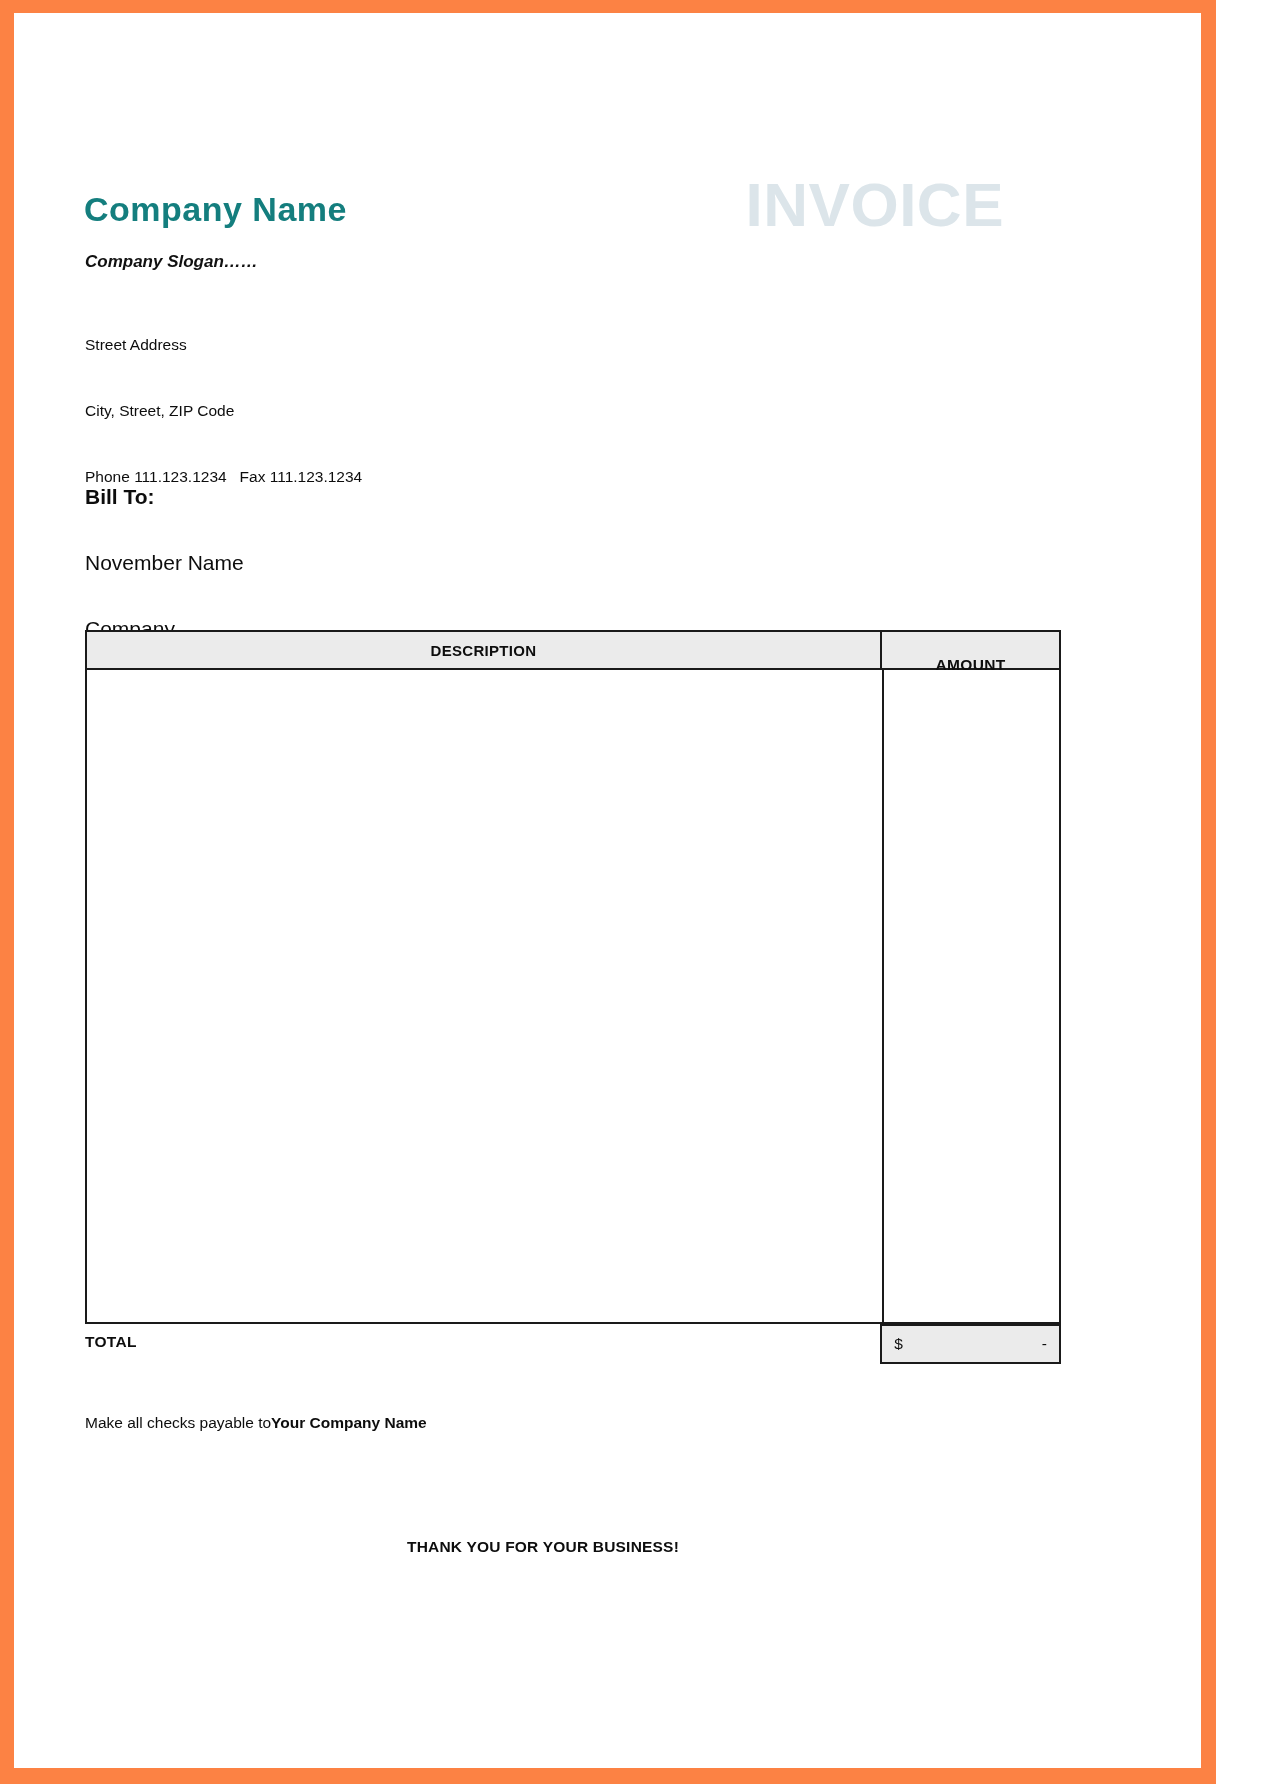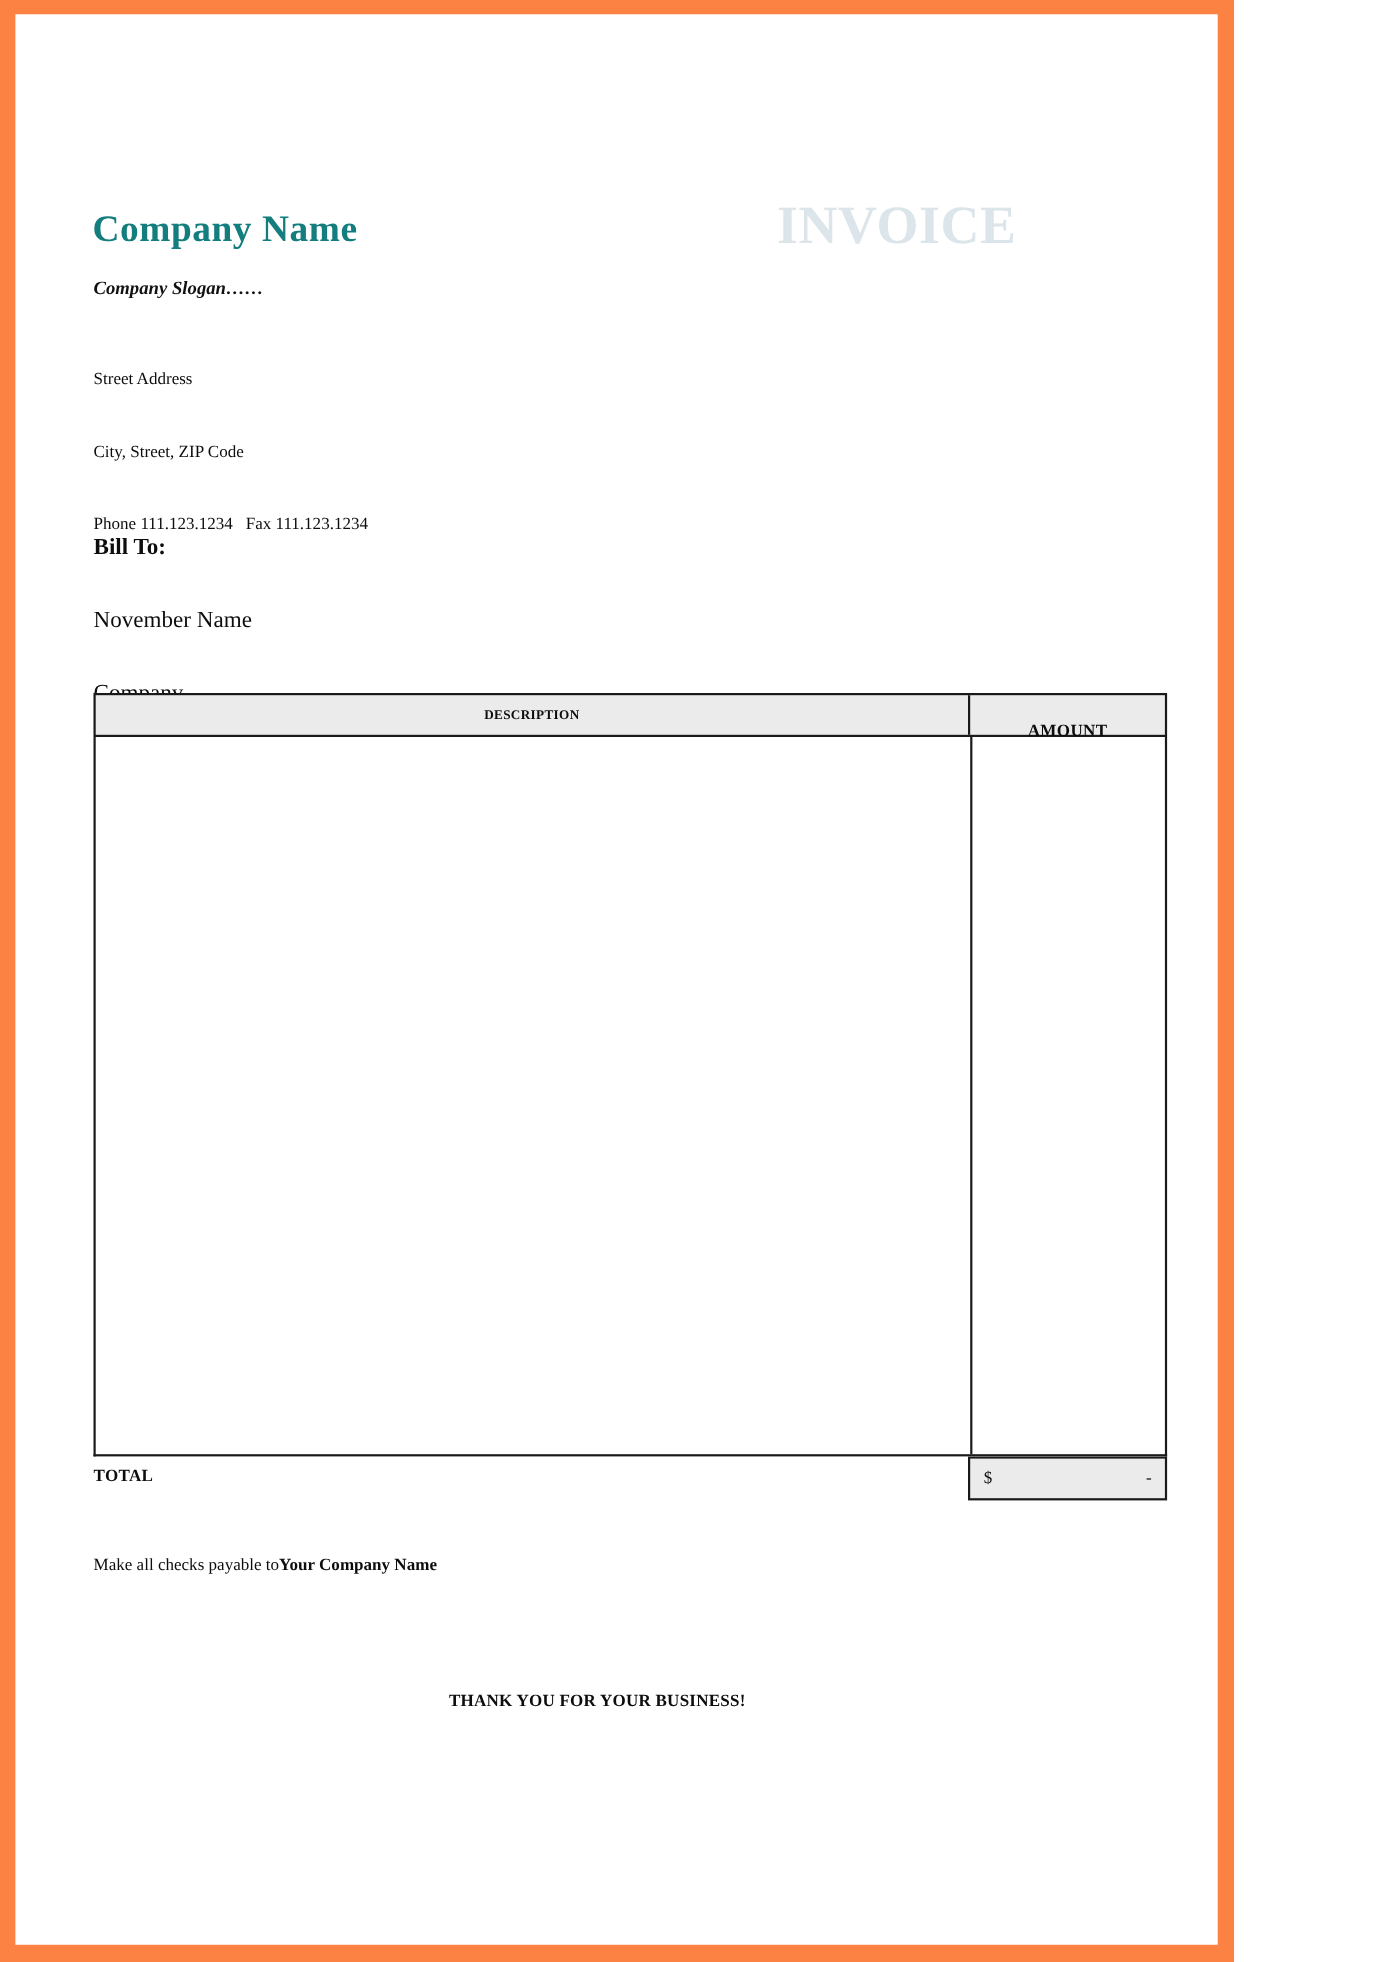--- a/index.html
+++ b/index.html
@@ -1,20 +1,20 @@
 <!DOCTYPE html>
 <html><head>
 <meta charset="utf-8">
 <style>
   html,body { margin:0; padding:0; background:#fff; }
   .page {
     position:relative;
-    width:1122px; height:1784px;
+    width:1216px; height:1784px;
     background:#ffffff;
-    font-family:Liberation Serif, serif;
+    font-family:Liberation Sans, sans-serif;
     color:#0d0d0d;
     overflow:hidden;
   }
   .frame {
     position:absolute; inset:0;
     border-style:solid;
     border-width:13px 15px 16px 14px;
     pointer-events:none; z-index:20;
   }
   .abs { position:absolute; }
@@ -28,22 +28,22 @@
     left:85px; top:238px;
     font-size:17px; font-weight:bold; font-style:italic; line-height:22px;
     color:#111;
     margin-top:13px;
   }
   .addr-block {
     left:85px; top:290px;
     font-size:15.5px; line-height:22px; white-space:pre;
   }
   .invoice-watermark {
-    top:180px; right:198px;
-    font-size:49px; font-weight:bold; line-height:50px;
+    top:180px; right:212px;
+    font-size:62px; font-weight:bold; line-height:50px;
     letter-spacing:0.5px;
   }
   .info-block {
     left:767px; right:205px; top:290px;
     font-size:15.5px; line-height:22px;
   }
   .info-row { display:flex; justify-content:space-between; }
   .info-label { font-weight:bold; white-space:pre; }
   .info-value { text-align:right; }
   .info-value.italic { font-style:italic; max-width:180px; }
@@ -55,21 +55,21 @@
   .bill-to .bt-label { font-weight:bold; }
 
   .invoice-table { left:85px; top:630px; width:976px; }
   .t-header {
     display:flex; height:40px; box-sizing:border-box;
     border:2px solid #1a1a1a;
   }
   .t-h-desc {
     width:795px; box-sizing:border-box; border-right:2px solid #1a1a1a;
     display:flex; align-items:center; justify-content:center;
-    font-size:12px; font-weight:bold; letter-spacing:0.3px;
+    font-size:15px; font-weight:bold; letter-spacing:0.3px;
   }
   .t-h-amt {
     flex:1; display:flex; align-items:center; justify-content:center;
     font-size:15.5px; font-weight:bold; letter-spacing:0.3px;margin-top:29px;
   }
   .t-body {
     position:relative; height:654px; box-sizing:border-box;
     border-left:2px solid #1a1a1a; border-right:2px solid #1a1a1a;
     border-bottom:2px solid #1a1a1a;
     background:#fff;

